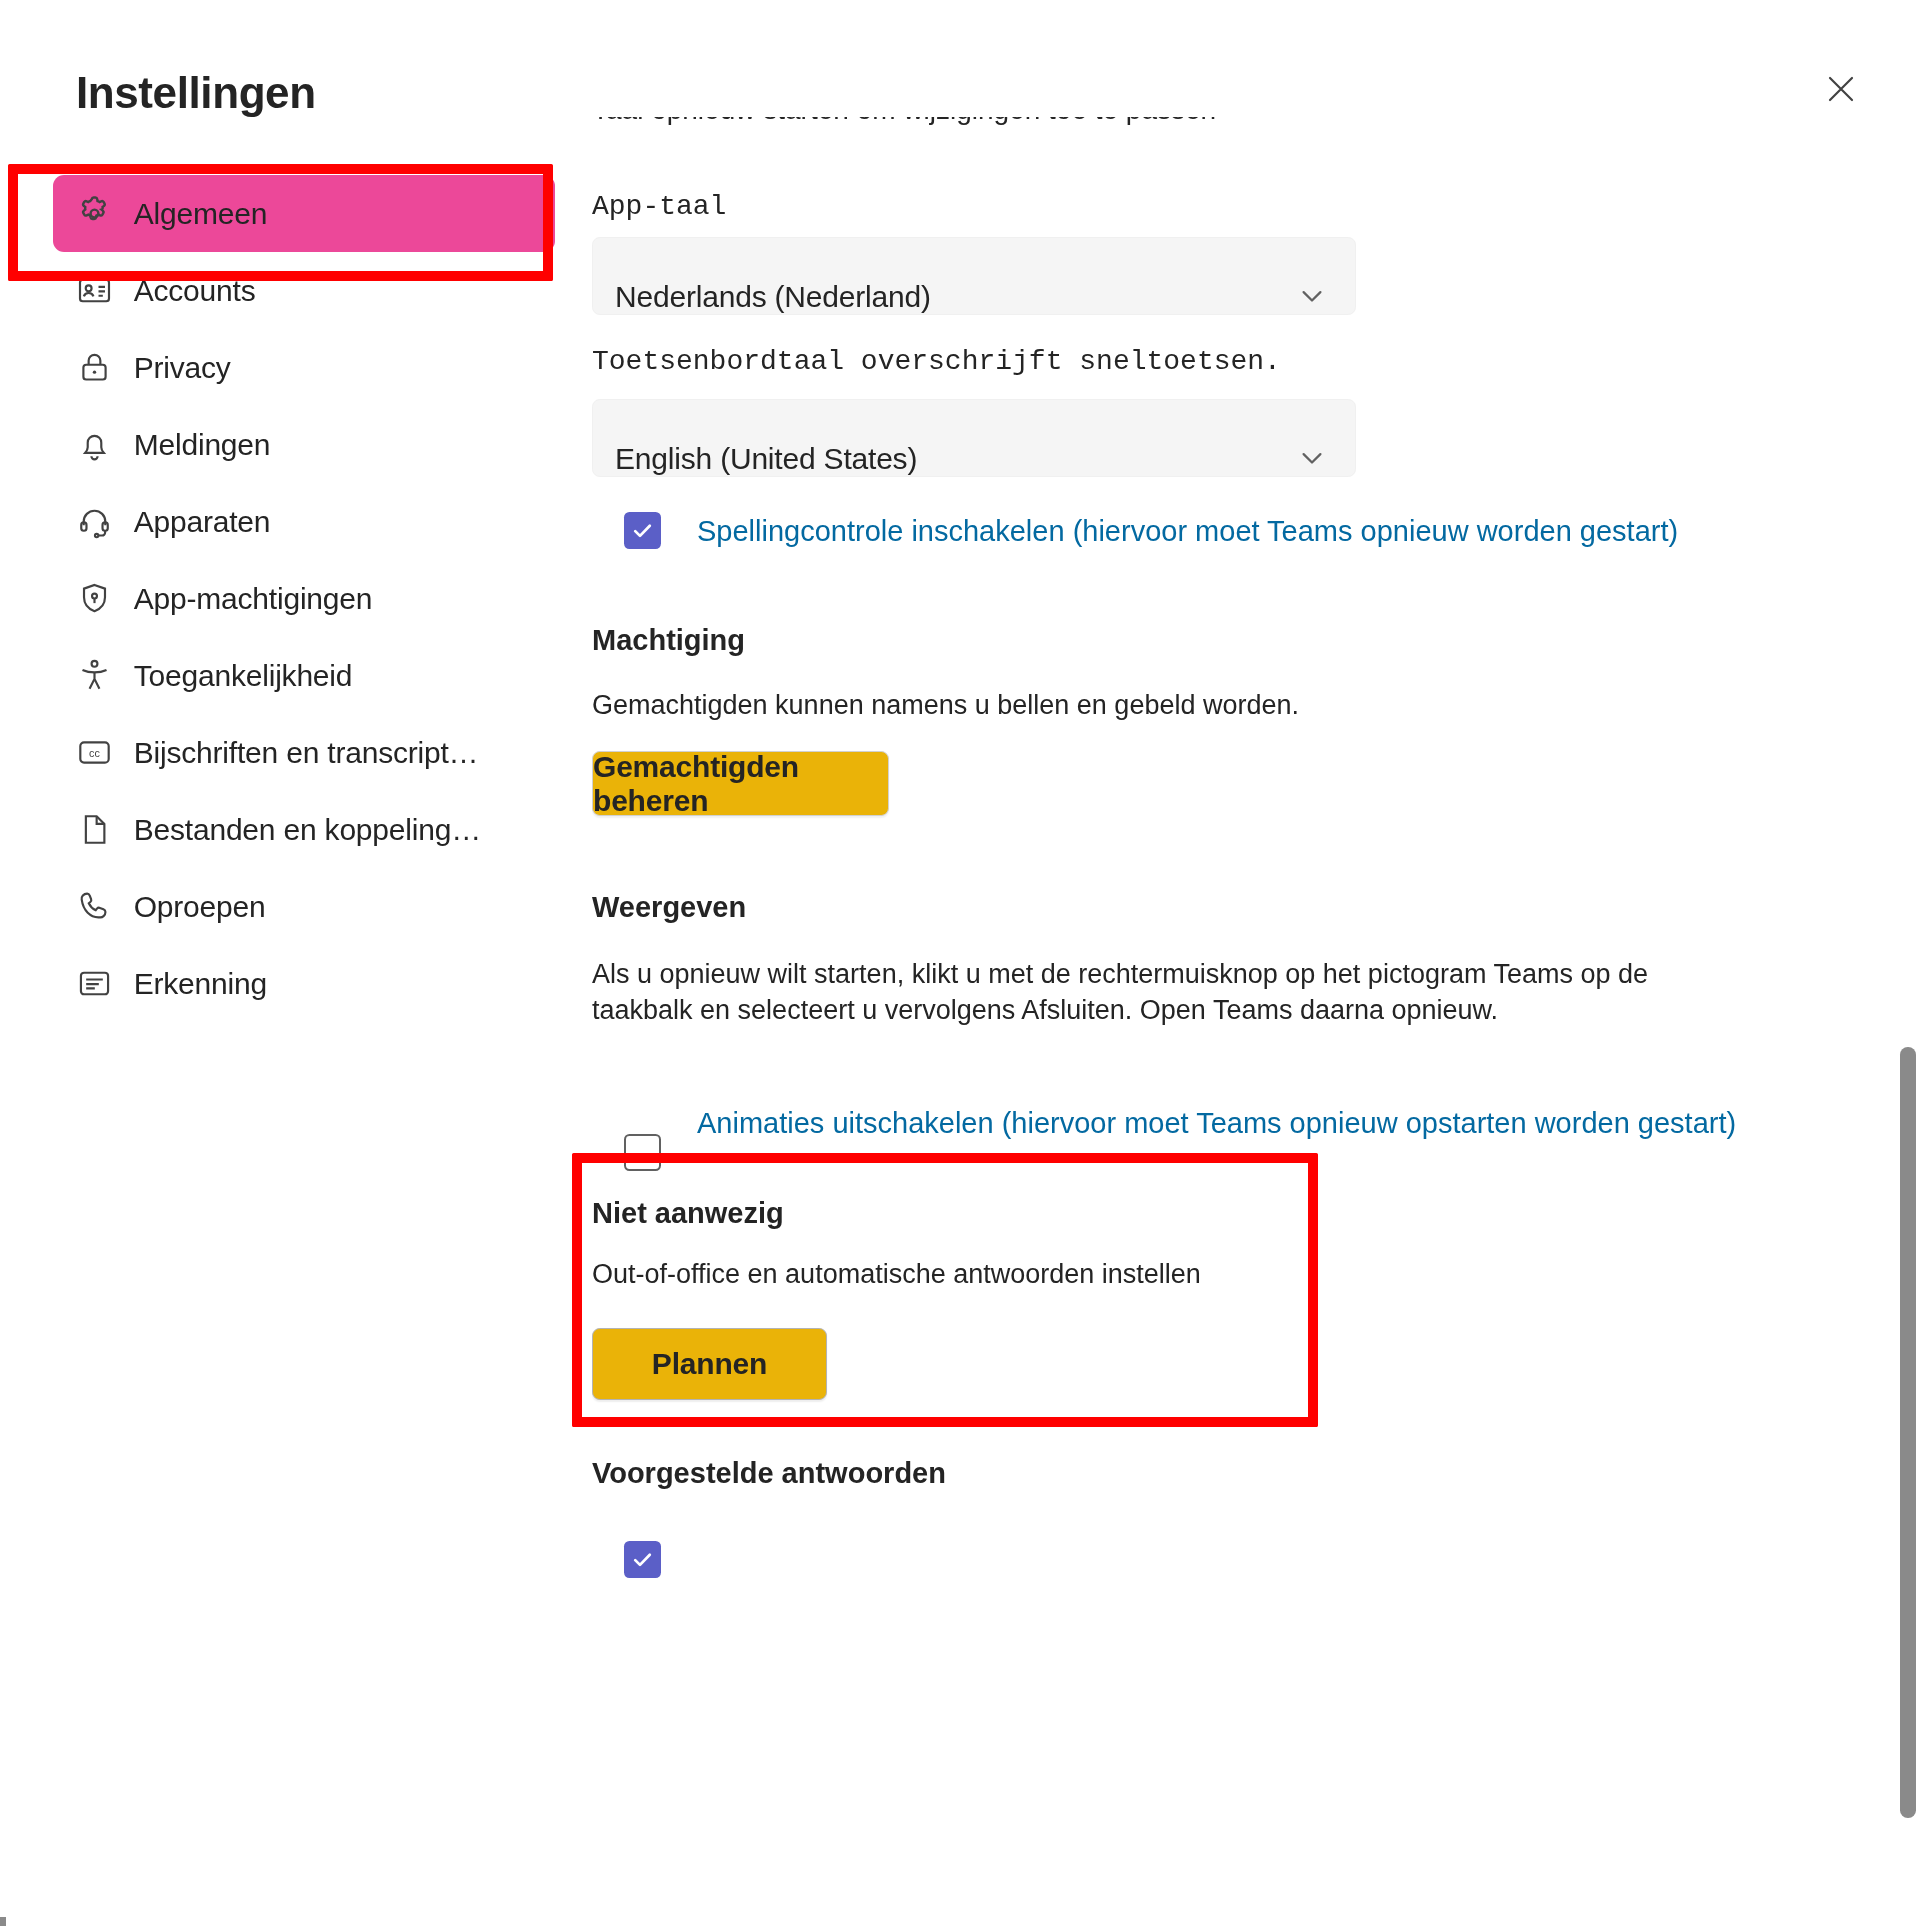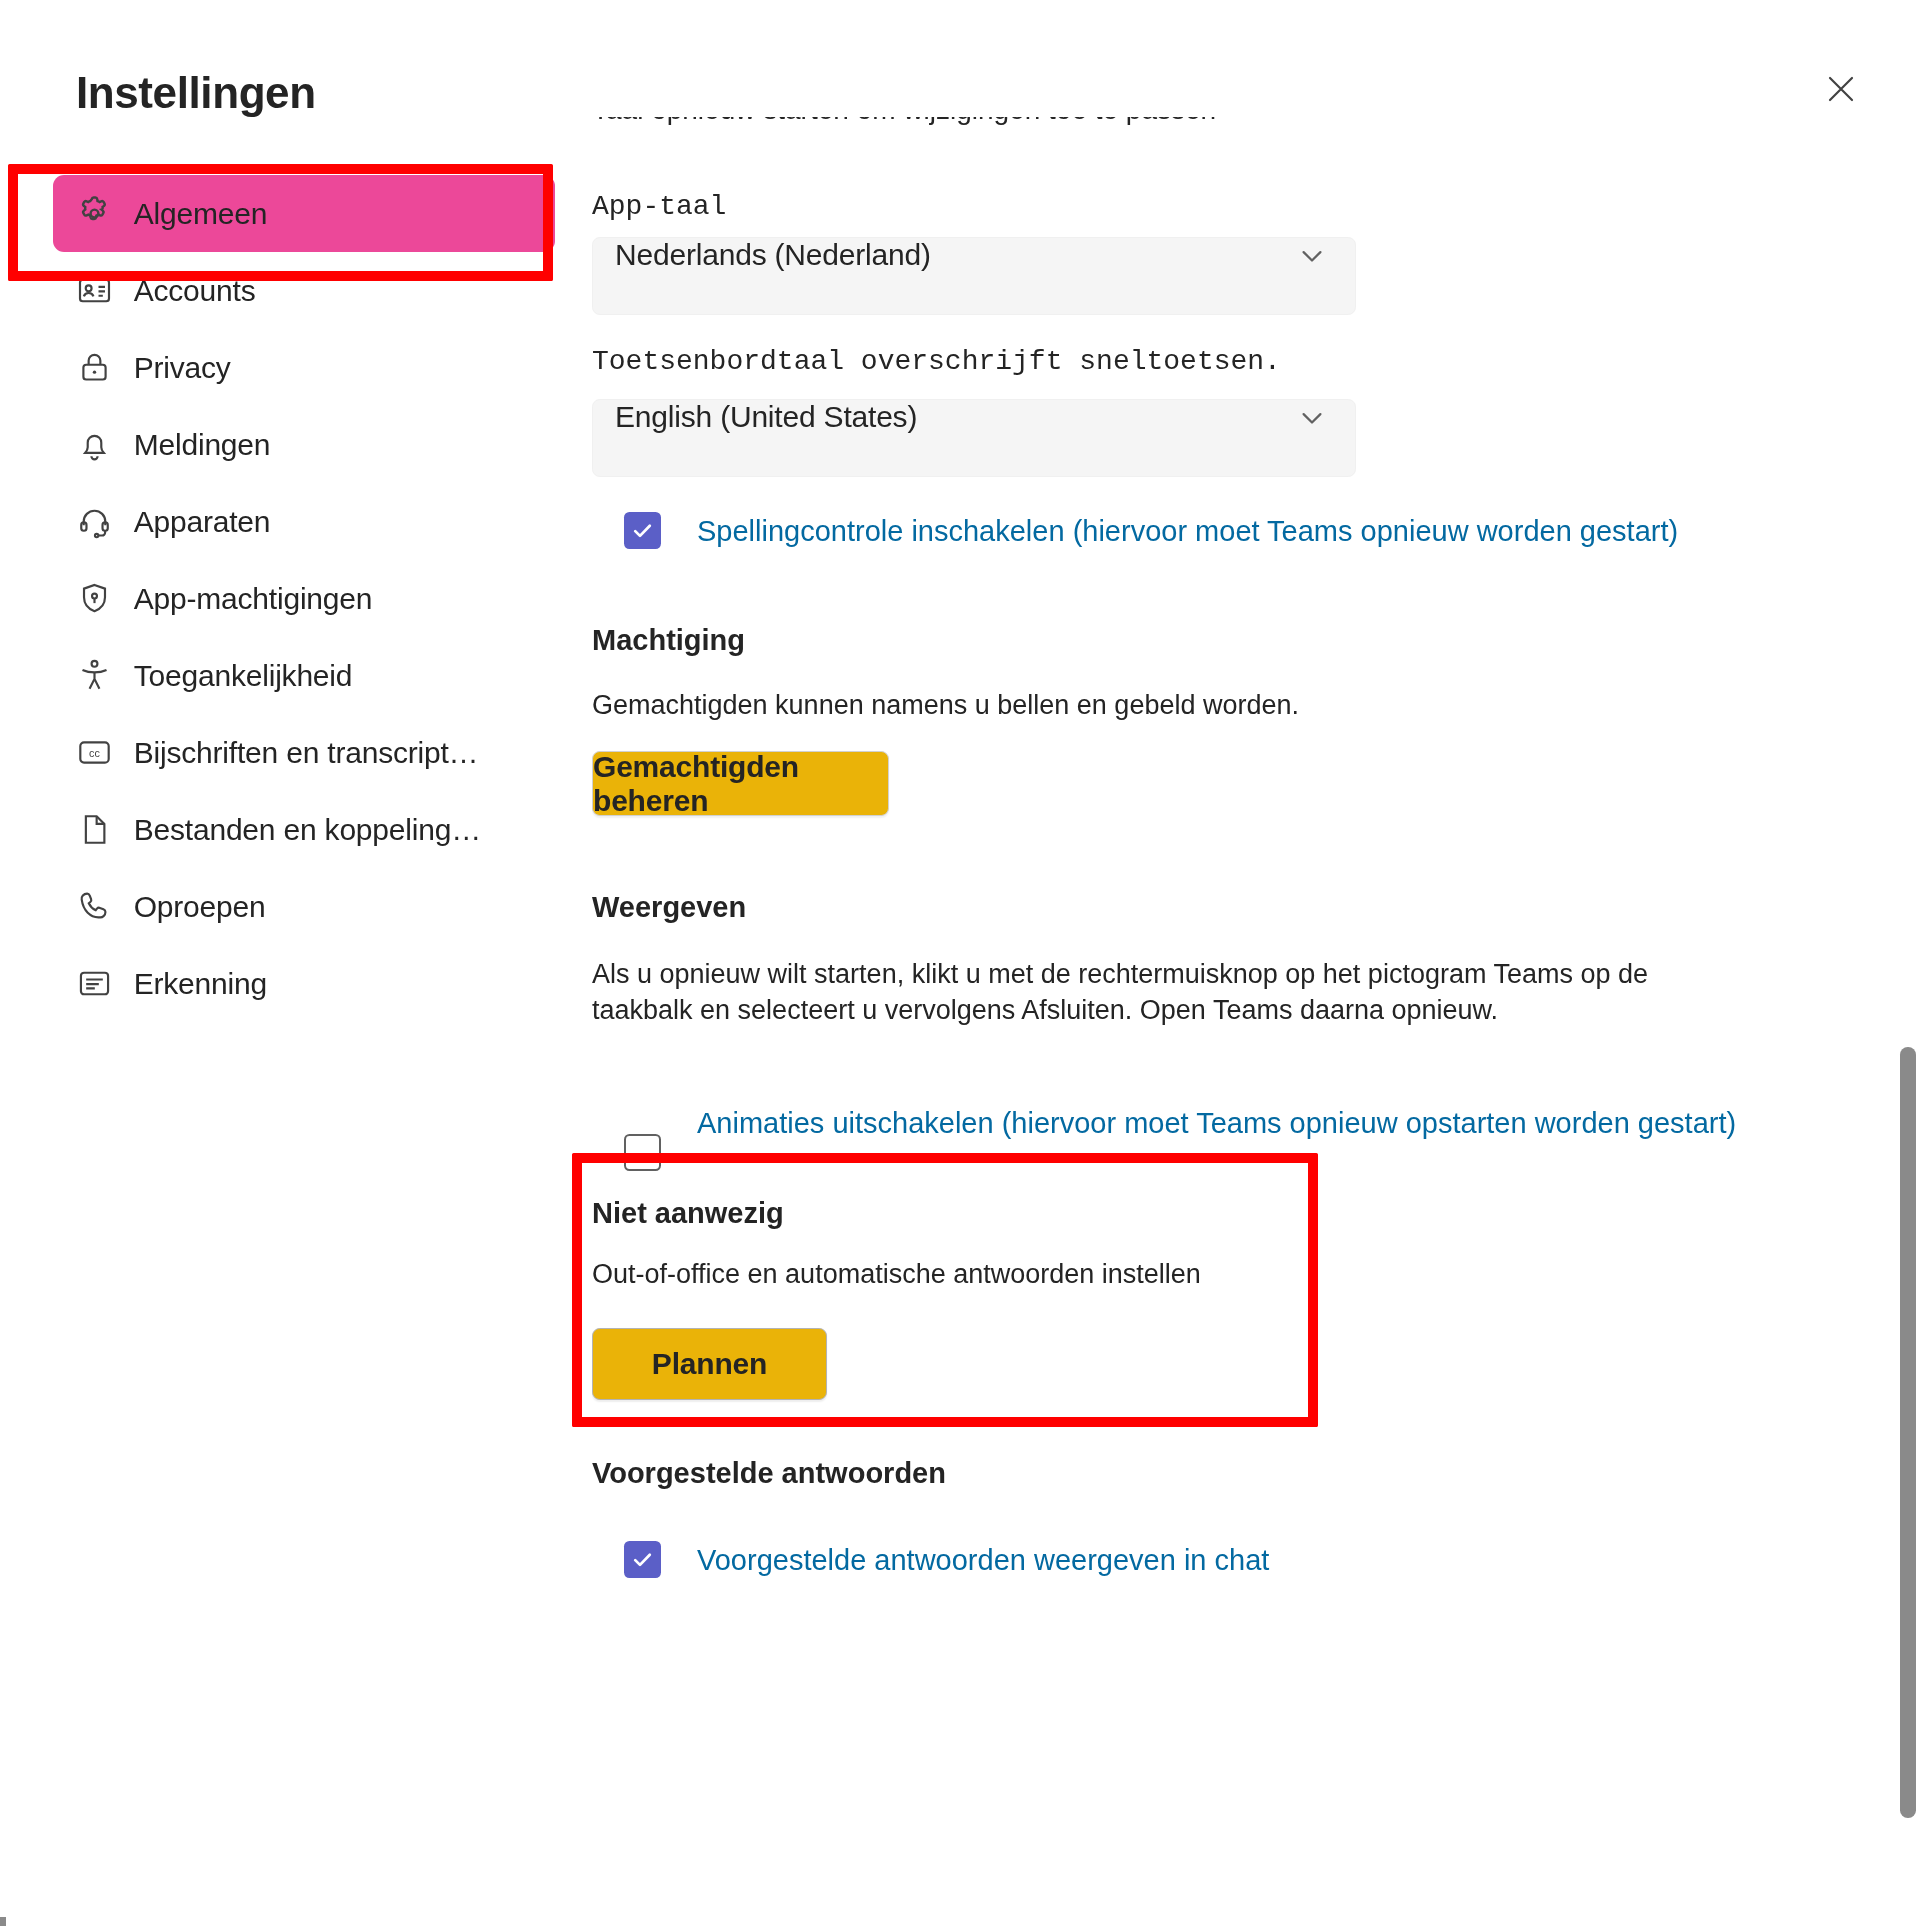--- a/index.html
+++ b/index.html
@@ -105,21 +105,21 @@
     white-space: nowrap;
     font-family: Liberation Mono, monospace;
   }
   .dropdown {
     position: absolute;
     height: 78px;
     background: #f5f5f5;
     border-radius: 7.8px;
     border: 0.8px solid #f0f0f0;
     display: flex;
-    align-items: flex-start;
+    align-items: flex-end;
     cursor: pointer;
   }
   .dropdown-value {
     flex: 1;
     padding-left: 22px;
     font-size: 30px;
     color: #242424;
     white-space: nowrap;
     letter-spacing: -0.2px;
   }
@@ -427,21 +427,20 @@
     <div class="btn btn-neutral" style="left:0; top:1317px; width:235px; height:72px;">Plannen</div>
 
     <div class="section-heading" style="left:0; top:1457px;">Voorgestelde antwoorden</div>
 
     <div class="check-row" style="left:32px; top:1541px; width:1090px;">
       <span class="checkbox checked">
         <svg width="25" height="25" viewBox="0 0 24 24" fill="none" stroke="#ffffff" stroke-width="2.6" stroke-linecap="round" stroke-linejoin="round">
           <path d="M5 12.6l4.6 4.6L19 7.4"></path>
         </svg>
       </span>
-      <span class="check-label">Voorgestelde antwoorden weergeven in chat</span>
     </div>
 
   </div>
 
   <div id="scrollbar-track">
     <div id="scrollbar-thumb"></div>
   </div>
 </div>
 
 <div id="highlight-niet-aanwezig"></div>

